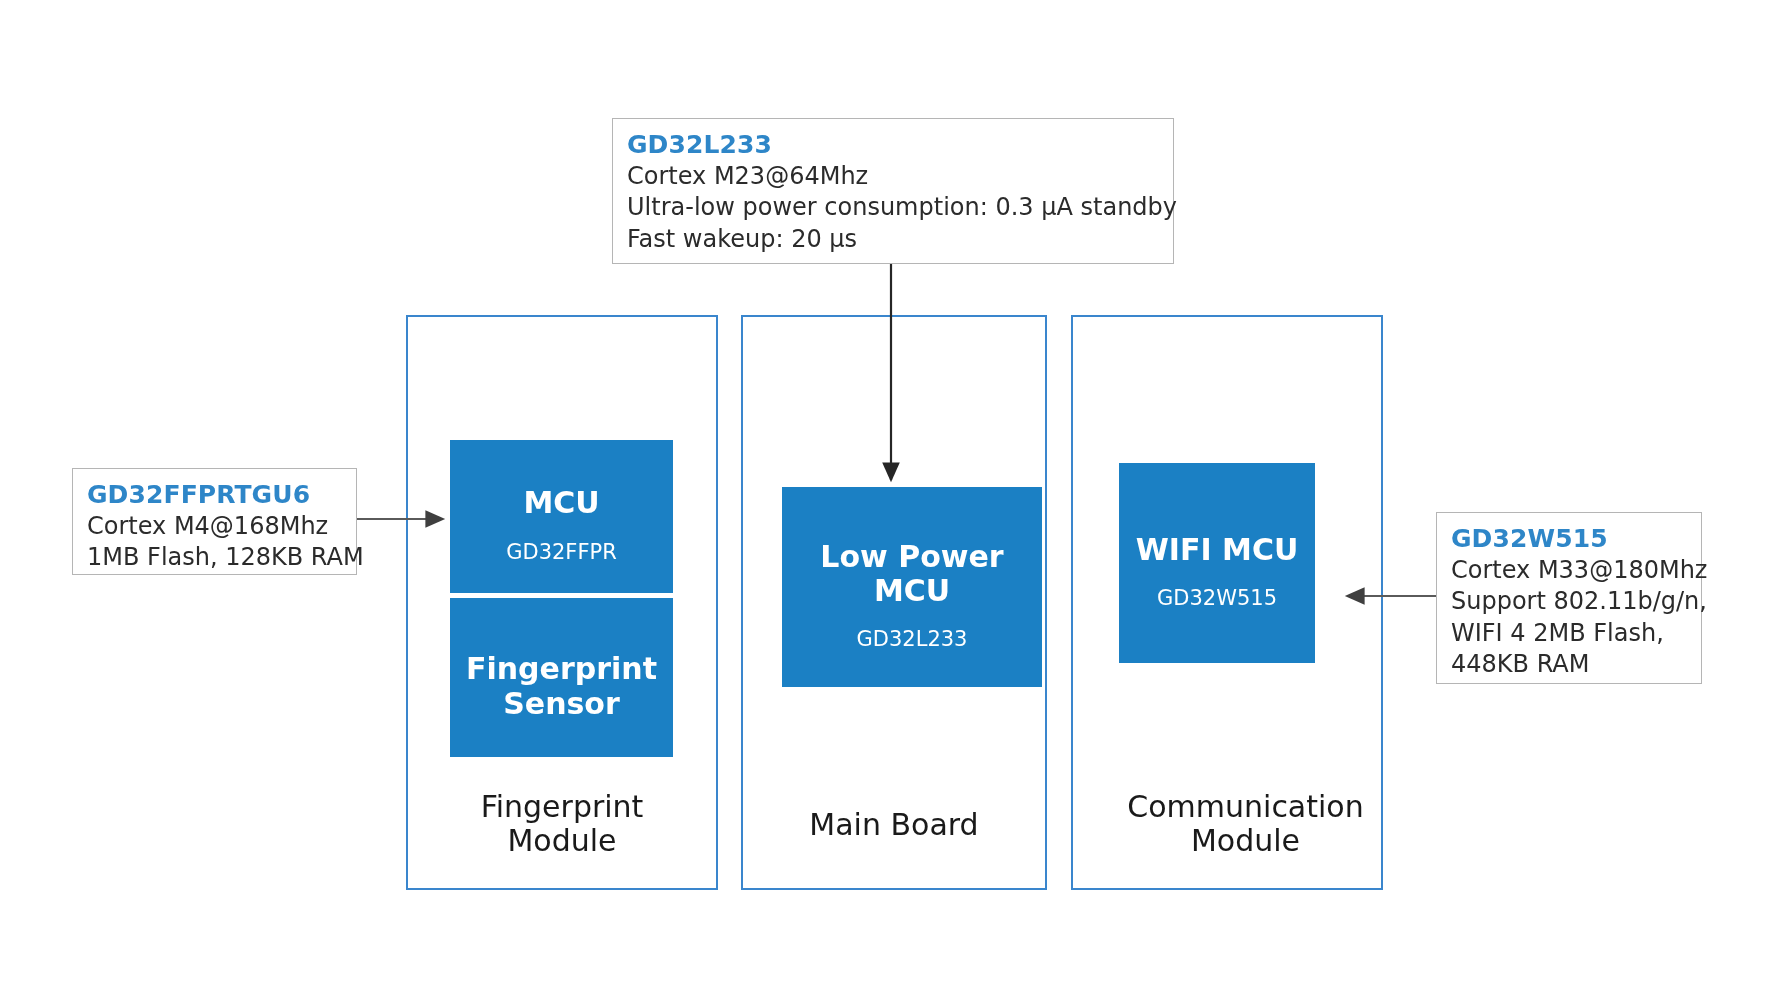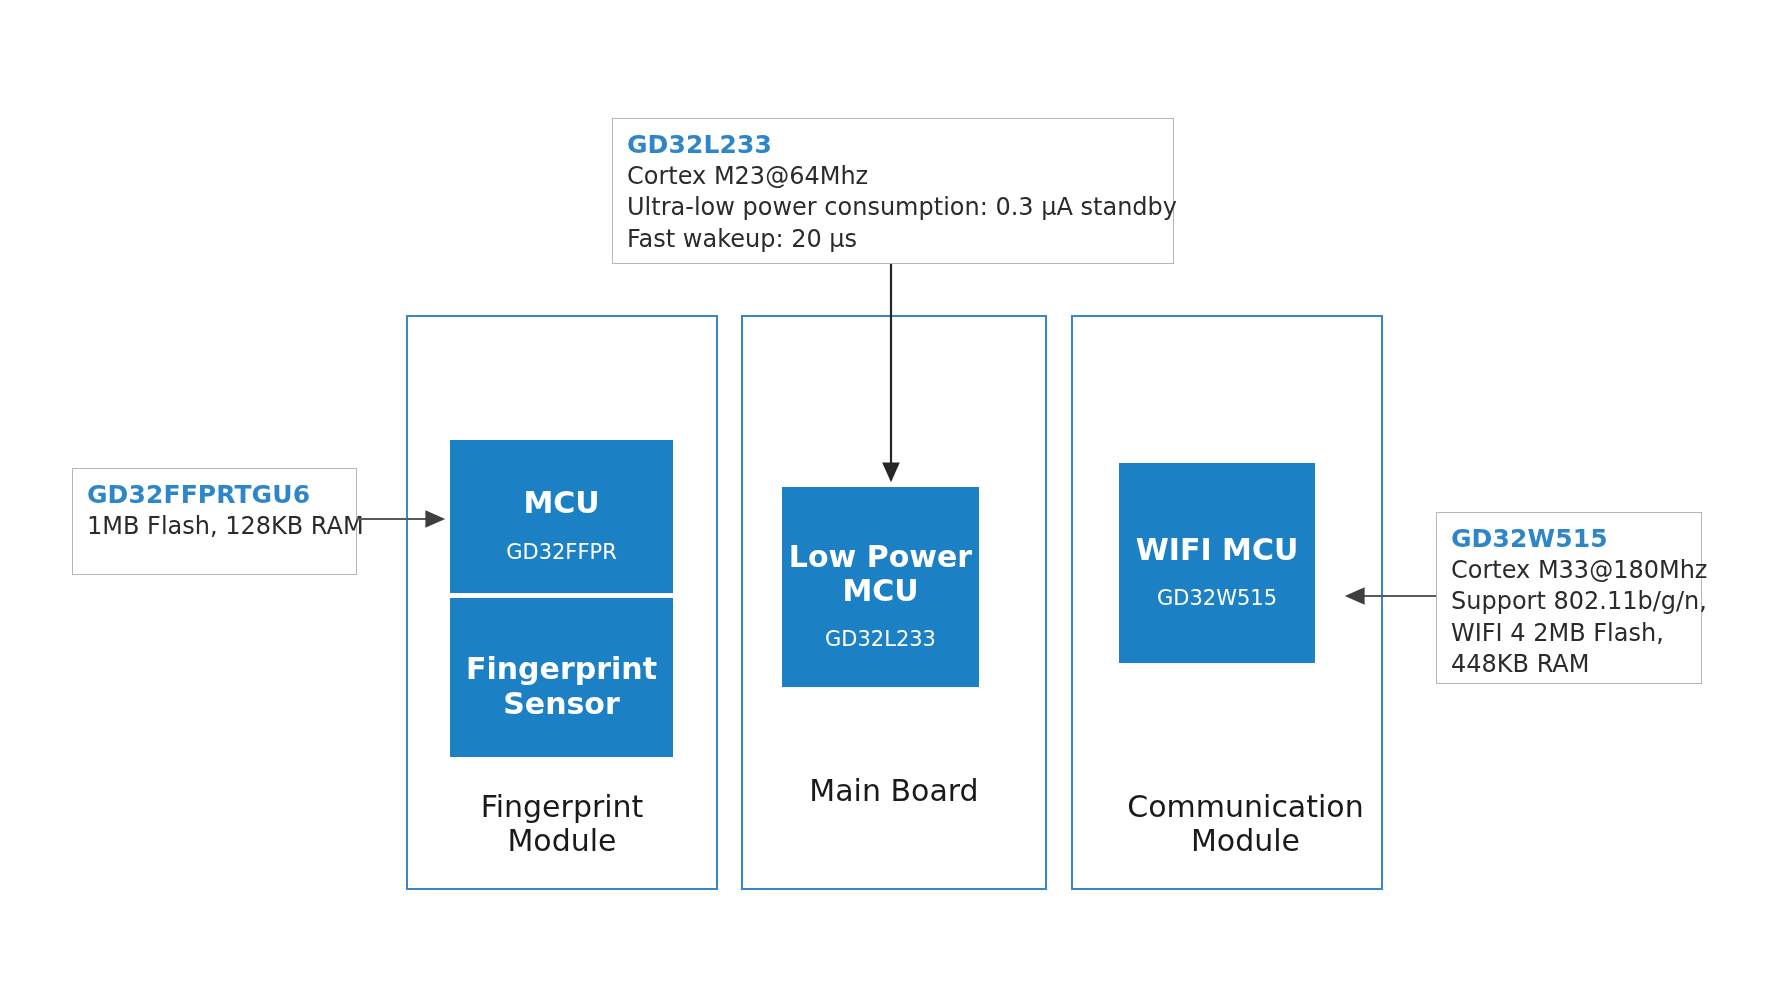--- a/index.html
+++ b/index.html
@@ -109,20 +109,21 @@
 
   <div class="note" style="left:612px; top:118px; width:562px; height:146px;">
     <div class="note-title">GD32L233</div>
     <div class="note-line">Cortex M23@64Mhz</div>
     <div class="note-line">Ultra-low power consumption: 0.3 µA standby</div>
     <div class="note-line">Fast wakeup: 20 µs</div>
   </div>
 
   <div class="note" style="left:72px; top:468px; width:285px; height:107px;">
     <div class="note-title">GD32FFPRTGU6</div>
+    <div class="note-line">Cortex M4@168Mhz</div>
     <div class="note-line">1MB Flash, 128KB RAM</div>
   </div>
 
   <div class="note" style="left:1436px; top:512px; width:266px; height:172px;">
     <div class="note-title">GD32W515</div>
     <div class="note-line">Cortex M33@180Mhz</div>
     <div class="note-line">Support 802.11b/g/n,</div>
     <div class="note-line">WIFI 4 2MB Flash,</div>
     <div class="note-line">448KB RAM</div>
   </div>
@@ -139,27 +140,27 @@
   <div class="chip" style="left:450px; top:598px; width:223px; height:159px;">
     <div class="chip-title">Fingerprint
 Sensor</div>
   </div>
 
   <div class="module-label" style="left:406px; top:790px; width:312px; white-space:pre-line;">Fingerprint
 Module</div>
 
   <div class="module" style="left:741px; top:315px; width:306px; height:575px;"></div>
 
-  <div class="chip" style="left:782px; top:487px; width:197px; height:200px;">
+  <div class="chip" style="left:782px; top:487px; width:260px; height:200px;">
     <div class="chip-title">Low Power
 MCU</div>
     <div class="chip-sub">GD32L233</div>
   </div>
 
-  <div class="module-label" style="left:741px; top:774px; width:306px; white-space:pre-line;">Main Board</div>
+  <div class="module-label" style="left:741px; top:808px; width:306px; white-space:pre-line;">Main Board</div>
 
   <div class="module" style="left:1071px; top:315px; width:312px; height:575px;"></div>
 
   <div class="chip" style="left:1119px; top:463px; width:196px; height:200px;">
     <div class="chip-title">WIFI MCU</div>
     <div class="chip-sub">GD32W515</div>
   </div>
 
   <div class="module-label" style="left:1071px; top:790px; width:349px; white-space:pre-line;">Communication
 Module</div>

